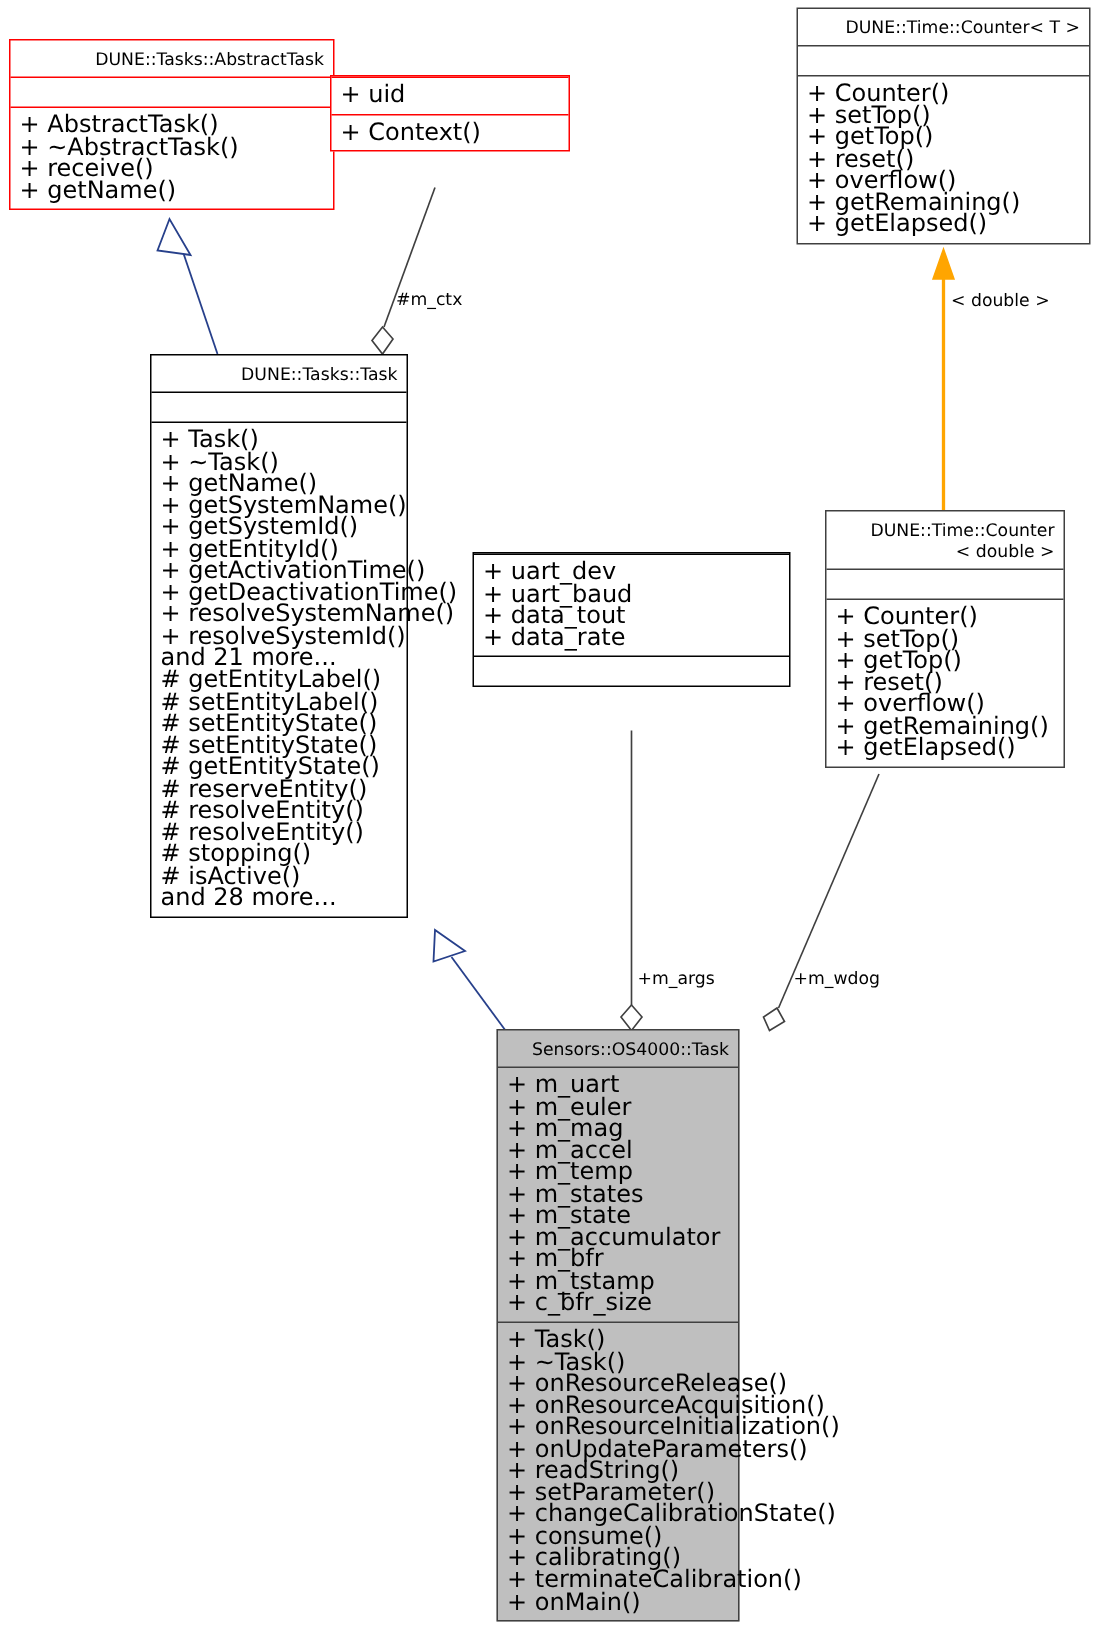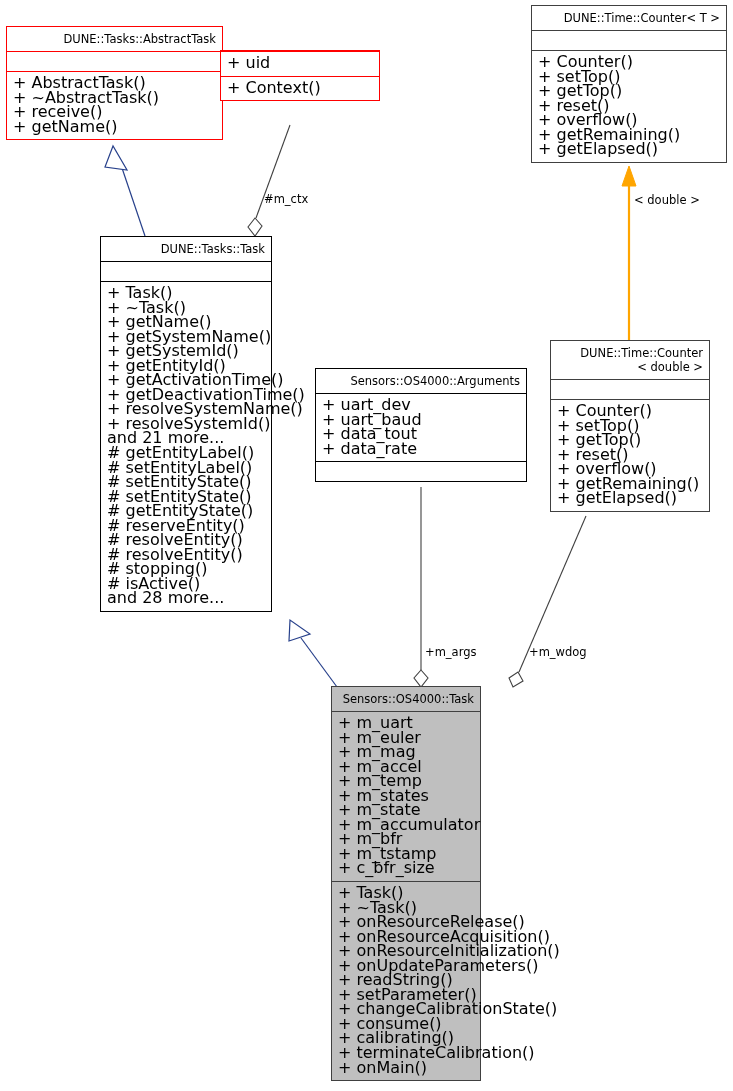--- a/index.html
+++ b/index.html
@@ -187,21 +187,20 @@
       <div class="row"># reserveEntity()</div>
       <div class="row"># resolveEntity()</div>
       <div class="row"># resolveEntity()</div>
       <div class="row"># stopping()</div>
       <div class="row"># isActive()</div>
       <div class="row">and 28 more...</div>
     </div>
   </div>
 
   <div class="node" style="left:315px; top:368px; width:212px;">
-    <div class="title-cell">Sensors::OS4000::Arguments</div>
     <div class="sep"></div>
     <div class="members">
       <div class="row">+ uart_dev</div>
       <div class="row">+ uart_baud</div>
       <div class="row">+ data_tout</div>
       <div class="row">+ data_rate</div>
     </div>
     <div class="sep"></div>
     <div class="members empty-cell"></div>
   </div>
@@ -216,21 +215,21 @@
       <div class="row">+ Counter()</div>
       <div class="row">+ setTop()</div>
       <div class="row">+ getTop()</div>
       <div class="row">+ reset()</div>
       <div class="row">+ overflow()</div>
       <div class="row">+ getRemaining()</div>
       <div class="row">+ getElapsed()</div>
     </div>
   </div>
 
-  <div class="node filled" style="left:331px; top:686px; width:150px;">
+  <div class="node filled" style="left:331px; top:686px; width:162px;">
     <div class="title-cell">Sensors::OS4000::Task</div>
     <div class="sep"></div>
     <div class="members">
       <div class="row">+ m_uart</div>
       <div class="row">+ m_euler</div>
       <div class="row">+ m_mag</div>
       <div class="row">+ m_accel</div>
       <div class="row">+ m_temp</div>
       <div class="row">+ m_states</div>
       <div class="row">+ m_state</div>

